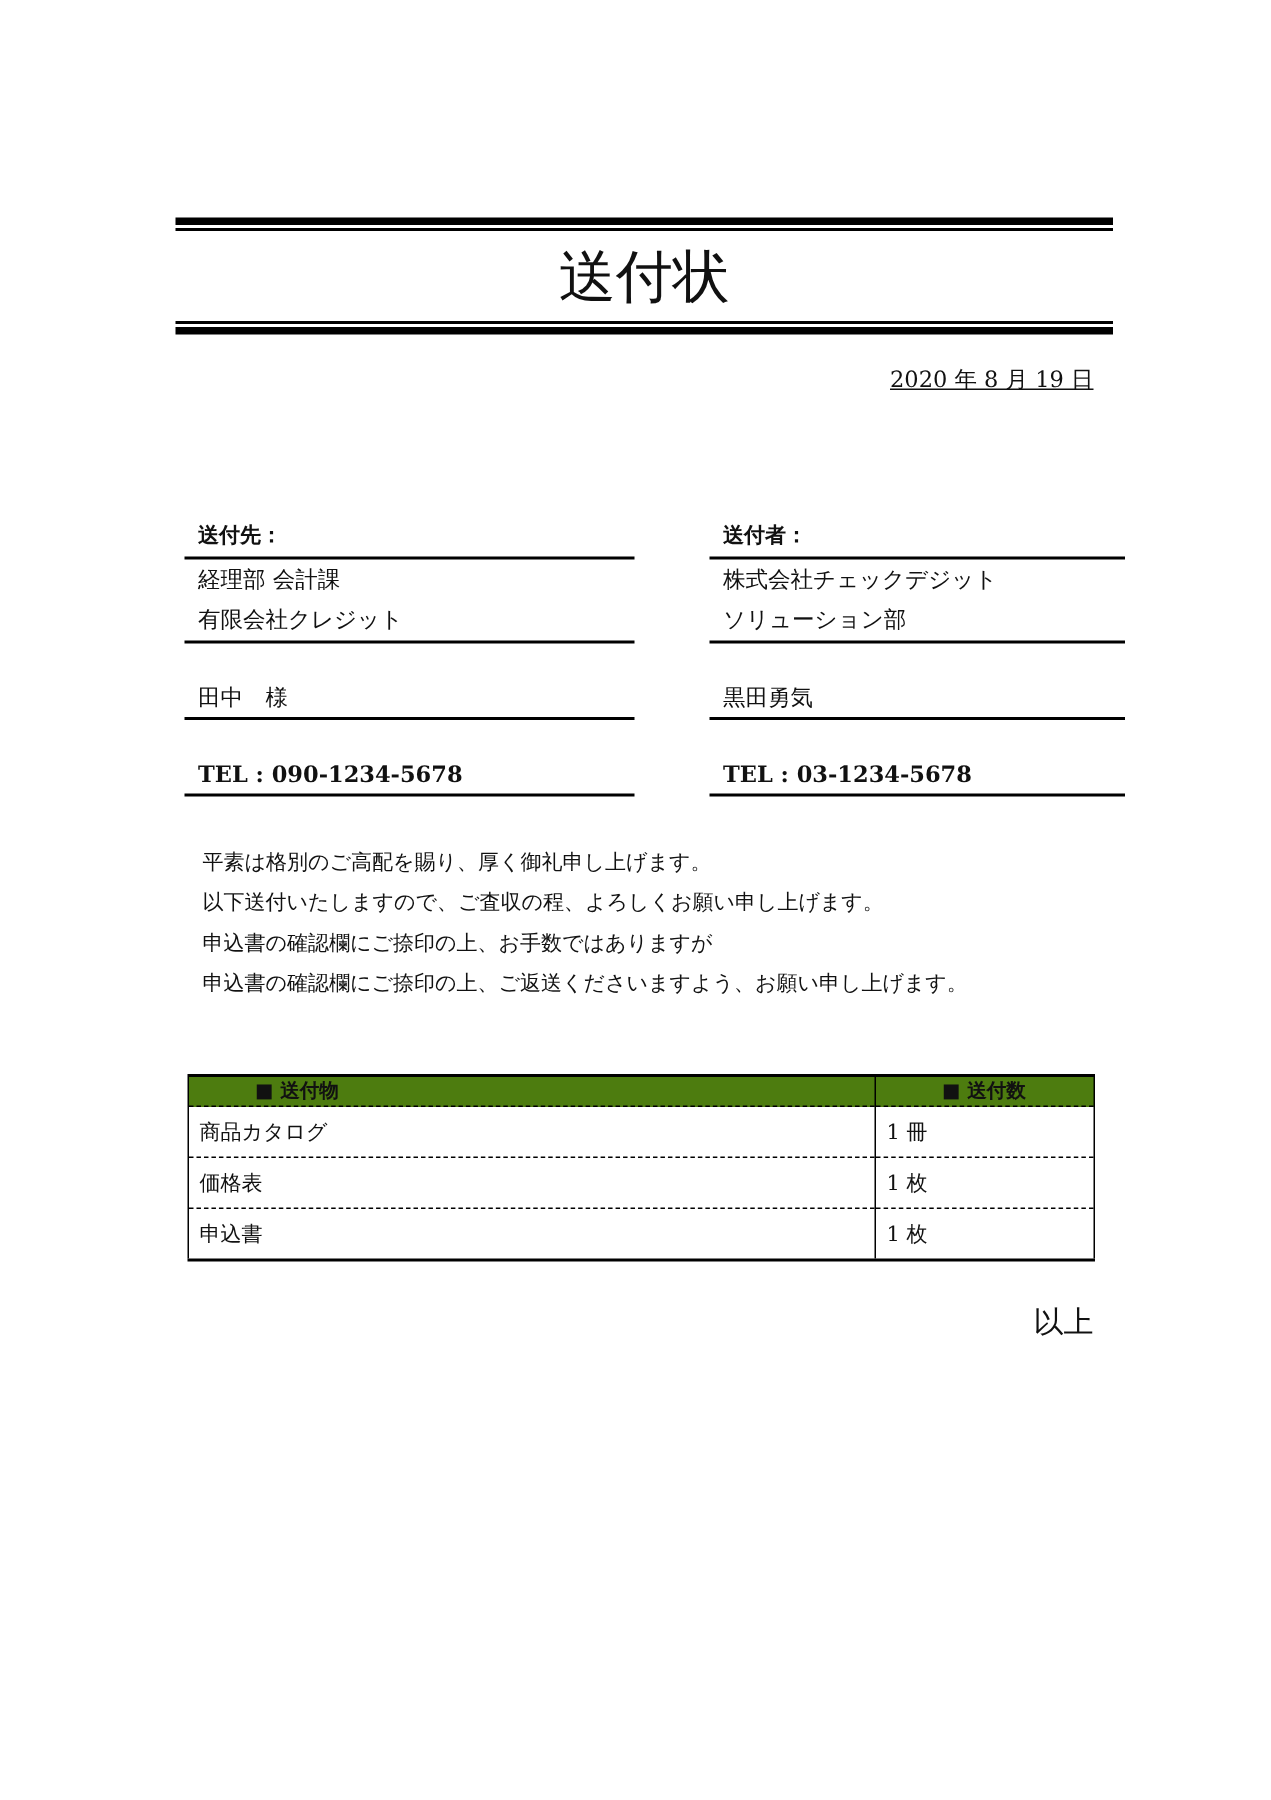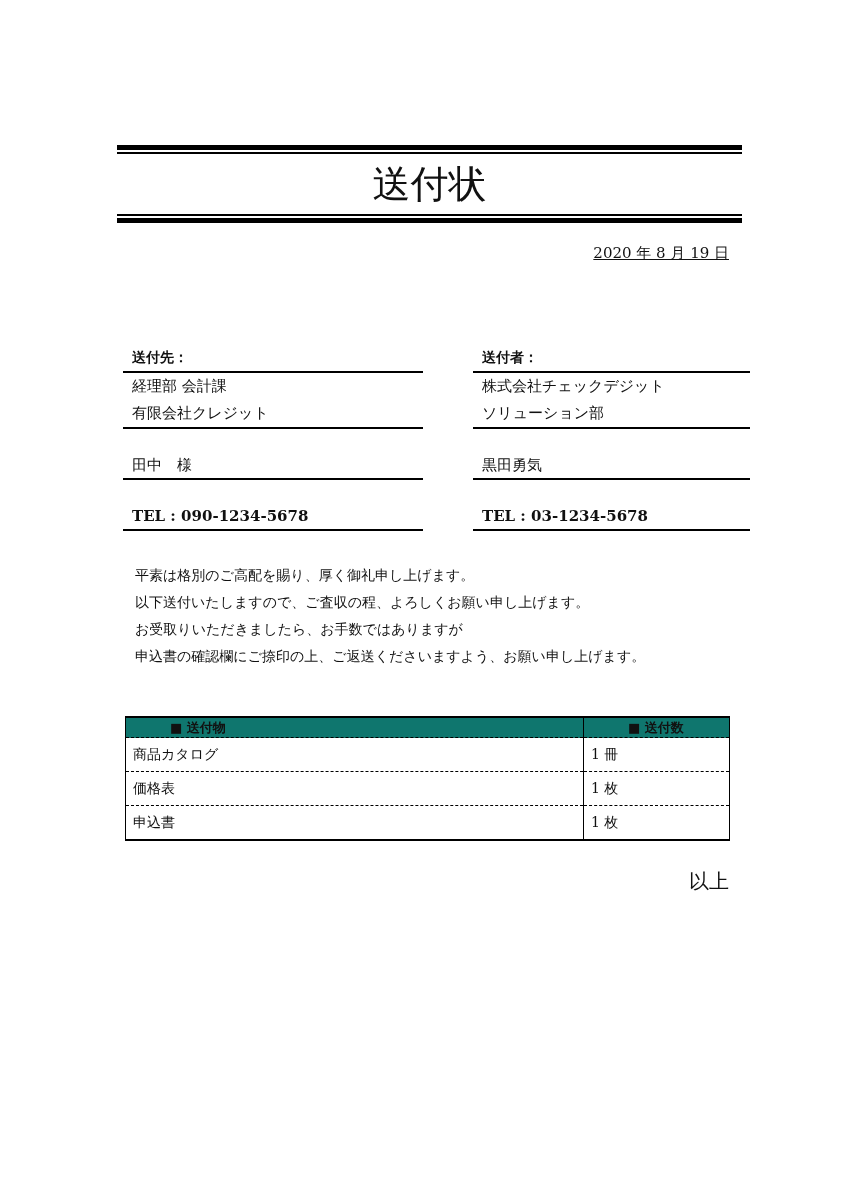--- a/index.html
+++ b/index.html
@@ -13,21 +13,21 @@
   .party .head { height: 28px; line-height: 28px; padding-left: 9px; font-weight: bold;
                  font-family: "DejaVu Sans", "Liberation Sans", sans-serif; font-size: 14px; border-bottom: 2px solid #000; }
   .party .block { padding-left: 9px; border-bottom: 2px solid #000; }
   .party .block .ln { height: 27px; line-height: 27px; }
   .party .row { height: 25px; line-height: 25px; padding-left: 9px; border-bottom: 2px solid #000; margin-top: 24px; }
   .party .tel { font-weight: bold; }
   .body-text { position: absolute; left: 118px; top: 562px; font-size: 14px; margin-left: 17px; }
   .body-text div { height: 27px; line-height: 27px; }
   table.items { position: absolute; left: 125px; top: 716px; width: 605px; border-collapse: collapse; font-size: 14px; }
   table.items th, table.items td { border-left: 1px solid #000; border-right: 1px solid #000; text-align: left; padding: 0 7px; }
-  table.items th { background: #0f766e; height: 19px; line-height: 19px; font-weight: bold;
+  table.items th { background: #4d7c0f; height: 19px; line-height: 19px; font-weight: bold;
                    font-family: "DejaVu Sans", "Liberation Sans", sans-serif; font-size: 13px;
                    border-top: 2px solid #000; border-bottom: 1px dashed #000; padding-left: 44px; }
   table.items td { height: 33px; border-bottom: 1px dashed #000; margin-top: 46px; }
   table.items tr:last-child td { border-bottom: 2px solid #000; }
   table.items .c1 { width: 406px; }
   .closing { position: absolute; right: 118px; top: 868px; font-size: 20px; }
 </style>
 </head>
 <body>
 
@@ -55,21 +55,21 @@
     <div class="ln">株式会社チェックデジット</div>
     <div class="ln">ソリューション部</div>
   </div>
   <div class="row">黒田勇気</div>
   <div class="row tel">TEL : 03-1234-5678</div>
 </div>
 
 <div class="body-text">
   <div>平素は格別のご高配を賜り、厚く御礼申し上げます。</div>
   <div>以下送付いたしますので、ご査収の程、よろしくお願い申し上げます。</div>
-  <div>お受取りいただきましたら、お手数ではありますが</div>
+  <div>申込書の確認欄にご捺印の上、お手数ではありますが</div>
   <div>申込書の確認欄にご捺印の上、ご返送くださいますよう、お願い申し上げます。</div>
 </div>
 
 <table class="items">
   <thead>
     <tr>
       <th class="c1">■ 送付物</th>
       <th>■ 送付数</th>
     </tr>
   </thead>

